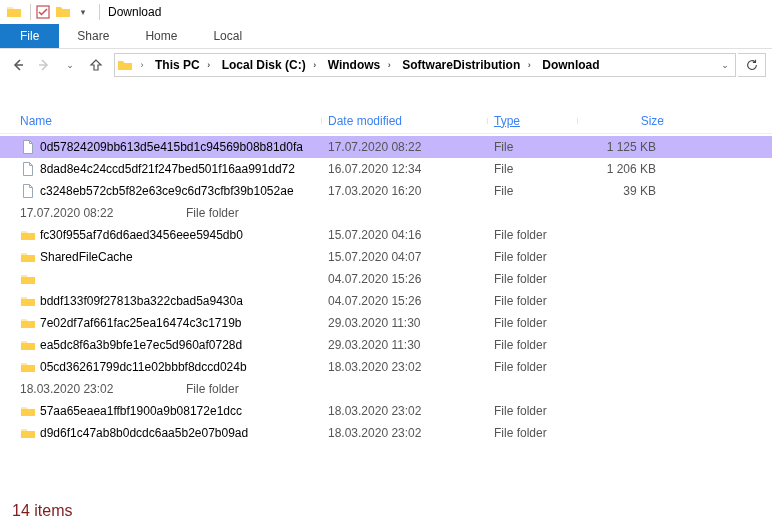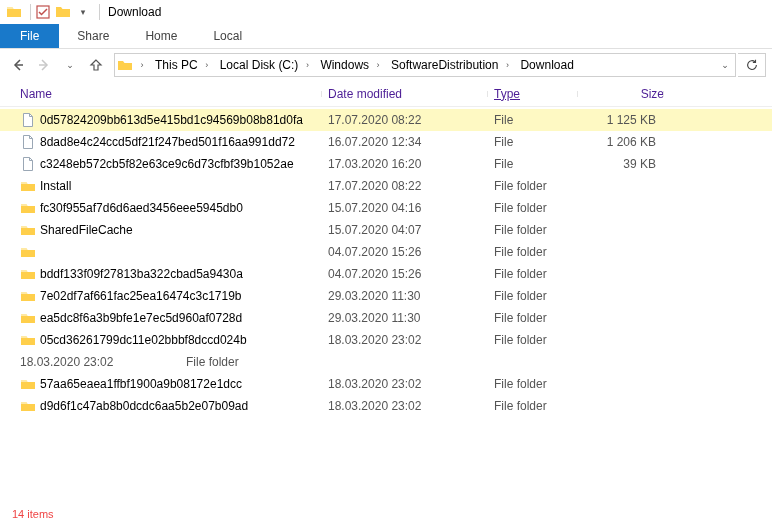--- a/index.html
+++ b/index.html
@@ -22,47 +22,47 @@
   .nav-btn.disabled { color: #c8c8c8; }
   .addr-wrap { flex: 1; height: 24px; border: 1px solid #cfcfcf; display: flex; align-items: center; margin-left: 4px; }
   .addr-folder-icon { width: 20px; display:flex; align-items:center; justify-content:center; }
   .crumb { display: flex; align-items: center; padding: 0 2px 0 6px; height: 100%; }
   .crumb-sep { width: 14px; display:flex; align-items:center; justify-content:center; color:#555; font-size:9px;}
   .addr-tail { flex:1; }
   .addr-drop { width: 20px; display:flex;align-items:center;justify-content:center;color:#555;font-size:9px;}
   .refresh-btn { width: 28px; height: 24px; border: 1px solid #cfcfcf; border-left:none; display:flex;align-items:center;justify-content:center;color:#444;}
 
   
-  .col-headers { display:flex; height: 26px; align-items:center; border-bottom:1px solid #eee; color:#4c1d95; padding-left:14px;}
+  .col-headers { display:flex; height: 26px; align-items:center; border-bottom:1px solid #eee; color:#3b82f6; padding-left:14px;margin-top:27px;}
   .col-headers .col { border-right: none; padding-left: 6px; }
   .col-name { width: 308px; }
   .col-date { width: 166px; }
   .col-type { width: 90px; text-decoration: underline; }
   .col-size { width: 86px; text-align:right;}
   .col-headers .colsep { position:relative; }
   .col-headers .colsep::after { content:""; position:absolute; right:0; top:4px; bottom:4px; width:1px; background:#e5e5e5; }
 
   
   .files { padding-top: 2px; }
   .row { display:flex; height: 22px; align-items:center; padding-left:14px; }
-  .row.selected { background:#fef9c3; }
+  .row.selected { background:#c4b5fd; }
   .cell { padding-left:6px; white-space:nowrap; overflow:hidden; text-overflow:ellipsis; }
   .cell.name { width:308px; display:flex; align-items:center; gap:4px;}
   .cell.date { width:166px; color:#555;}
   .cell.type { width:90px; color:#555;}
   .cell.size { width:86px; text-align:right; color:#555; padding-right:8px;}
   .fname-text { overflow:hidden; text-overflow:ellipsis; white-space:nowrap; }
 
   
   svg { display:block; }
   .folder-svg { width:16px; height:16px; }
   .file-svg { width:16px; height:16px; }
 
   
-  .statusbar { position:absolute; bottom:4px; left:12px; font-size:11px; color:#ef4444;}
+  .statusbar { position:absolute; bottom:4px; left:12px; font-size:16px; color:#7f1d1d;}
 </style>
 </head>
 <body>
 
 <div class="titlebar">
   <span class="tb-icon">
     <svg class="folder-svg" viewBox="0 0 16 16">
         <path fill="#ffcf4b" d="M1 3h5l1.5 2H15v8H1z"></path>
         <path fill="#ffe9a3" d="M1 3h5l1.5 2H1z"></path>
       </svg>
@@ -111,21 +111,21 @@
       </svg>
   </span>
 
   <div class="addr-wrap">
     <span class="addr-folder-icon">
       <svg class="folder-svg" viewBox="0 0 16 16">
           <path fill="#ffcf4b" d="M1 4h5l1.5 2H15v7H1z"></path>
         </svg>
     </span>
     <span class="crumb-sep">›</span>
-    <div id="crumbs" style="display:flex;align-items:center;height:100%;">
+    <div id="crumbs" style="display:flex;align-items:center;height:100%;font-weight:bold;">
         <span class="crumb">This PC</span>
         <span class="crumb-sep">›</span>
         <span class="crumb">Local Disk (C:)</span>
         <span class="crumb-sep">›</span>
         <span class="crumb">Windows</span>
         <span class="crumb-sep">›</span>
         <span class="crumb">SoftwareDistribution</span>
         <span class="crumb-sep">›</span>
         <span class="crumb">Download</span>
       </div>
@@ -184,29 +184,20 @@
             <path fill="none" stroke="#9aa7b5" d="M9.5 1.5v3h3"></path>
           </svg>
         </span>
         <span class="fname-text">c3248eb572cb5f82e63ce9c6d73cfbf39b1052ae</span>
       </div>
       <div class="cell date">17.03.2020 16:20</div>
       <div class="cell type">File</div>
       <div class="cell size">39 KB</div>
     </div>
     <div class="row">
-      <div class="cell name">
-        <span>
-          <svg class="folder-svg" viewBox="0 0 16 16">
-            <path fill="#ffcf4b" d="M1 4h5l1.5 2H15v7H1z"></path>
-            <path fill="#ffe9a3" d="M1 4h5l1.5 2H1z"></path>
-          </svg>
-        </span>
-        <span class="fname-text">Install</span>
-      </div>
       <div class="cell date">17.07.2020 08:22</div>
       <div class="cell type">File folder</div>
       <div class="cell size"></div>
     </div>
     <div class="row">
       <div class="cell name">
         <span>
           <svg class="folder-svg" viewBox="0 0 16 16">
             <path fill="#ffcf4b" d="M1 4h5l1.5 2H15v7H1z"></path>
             <path fill="#ffe9a3" d="M1 4h5l1.5 2H1z"></path>

